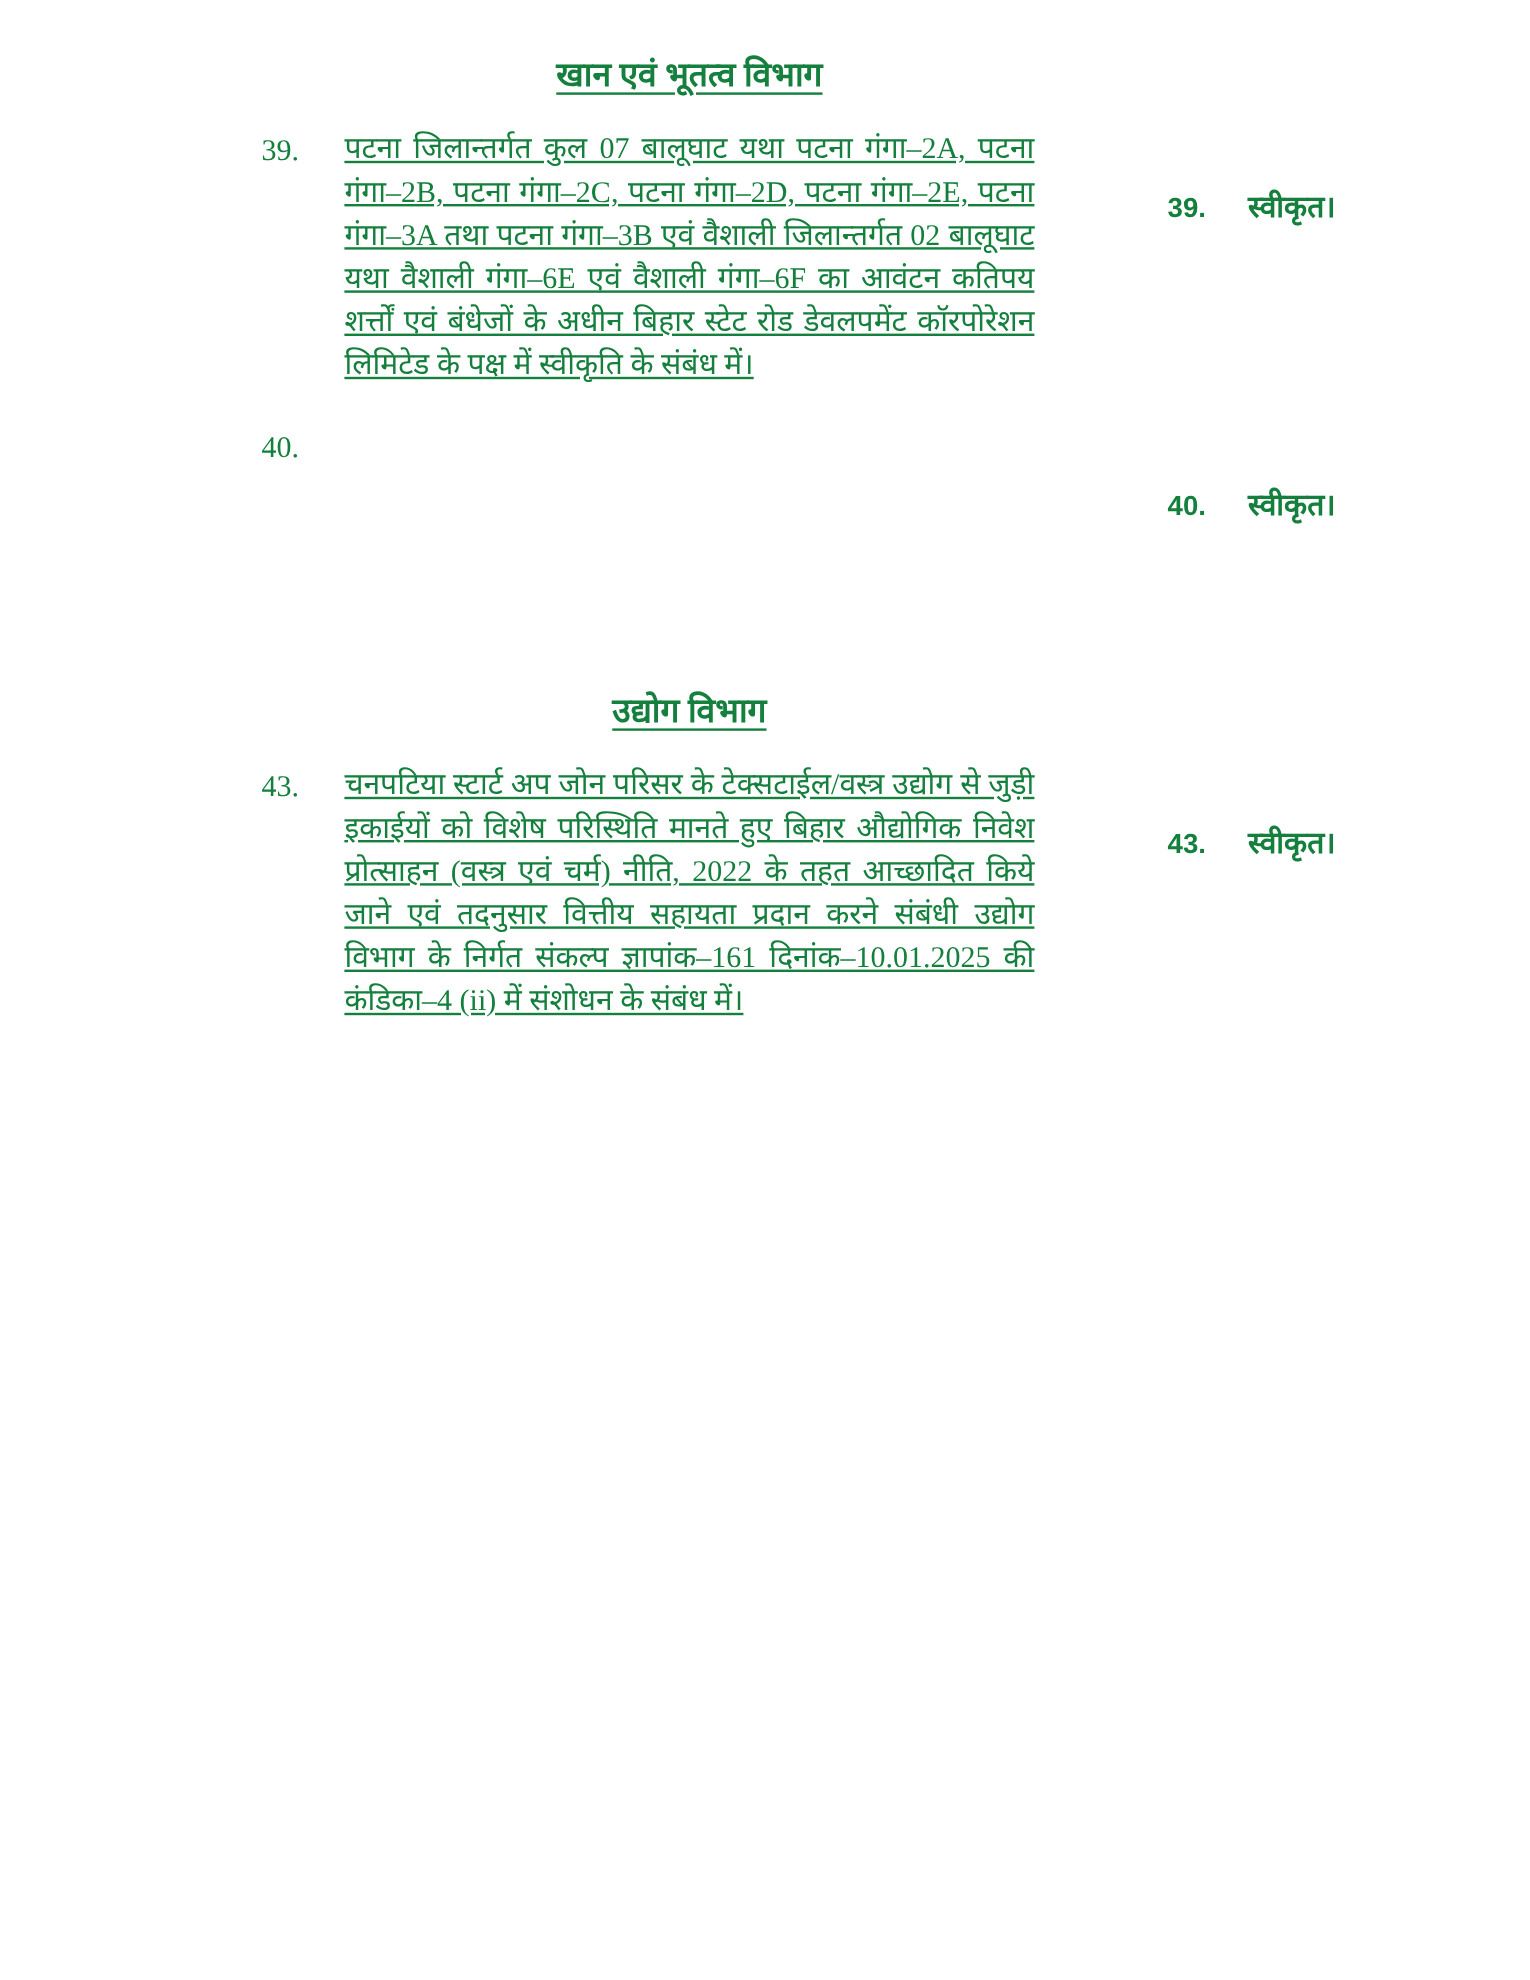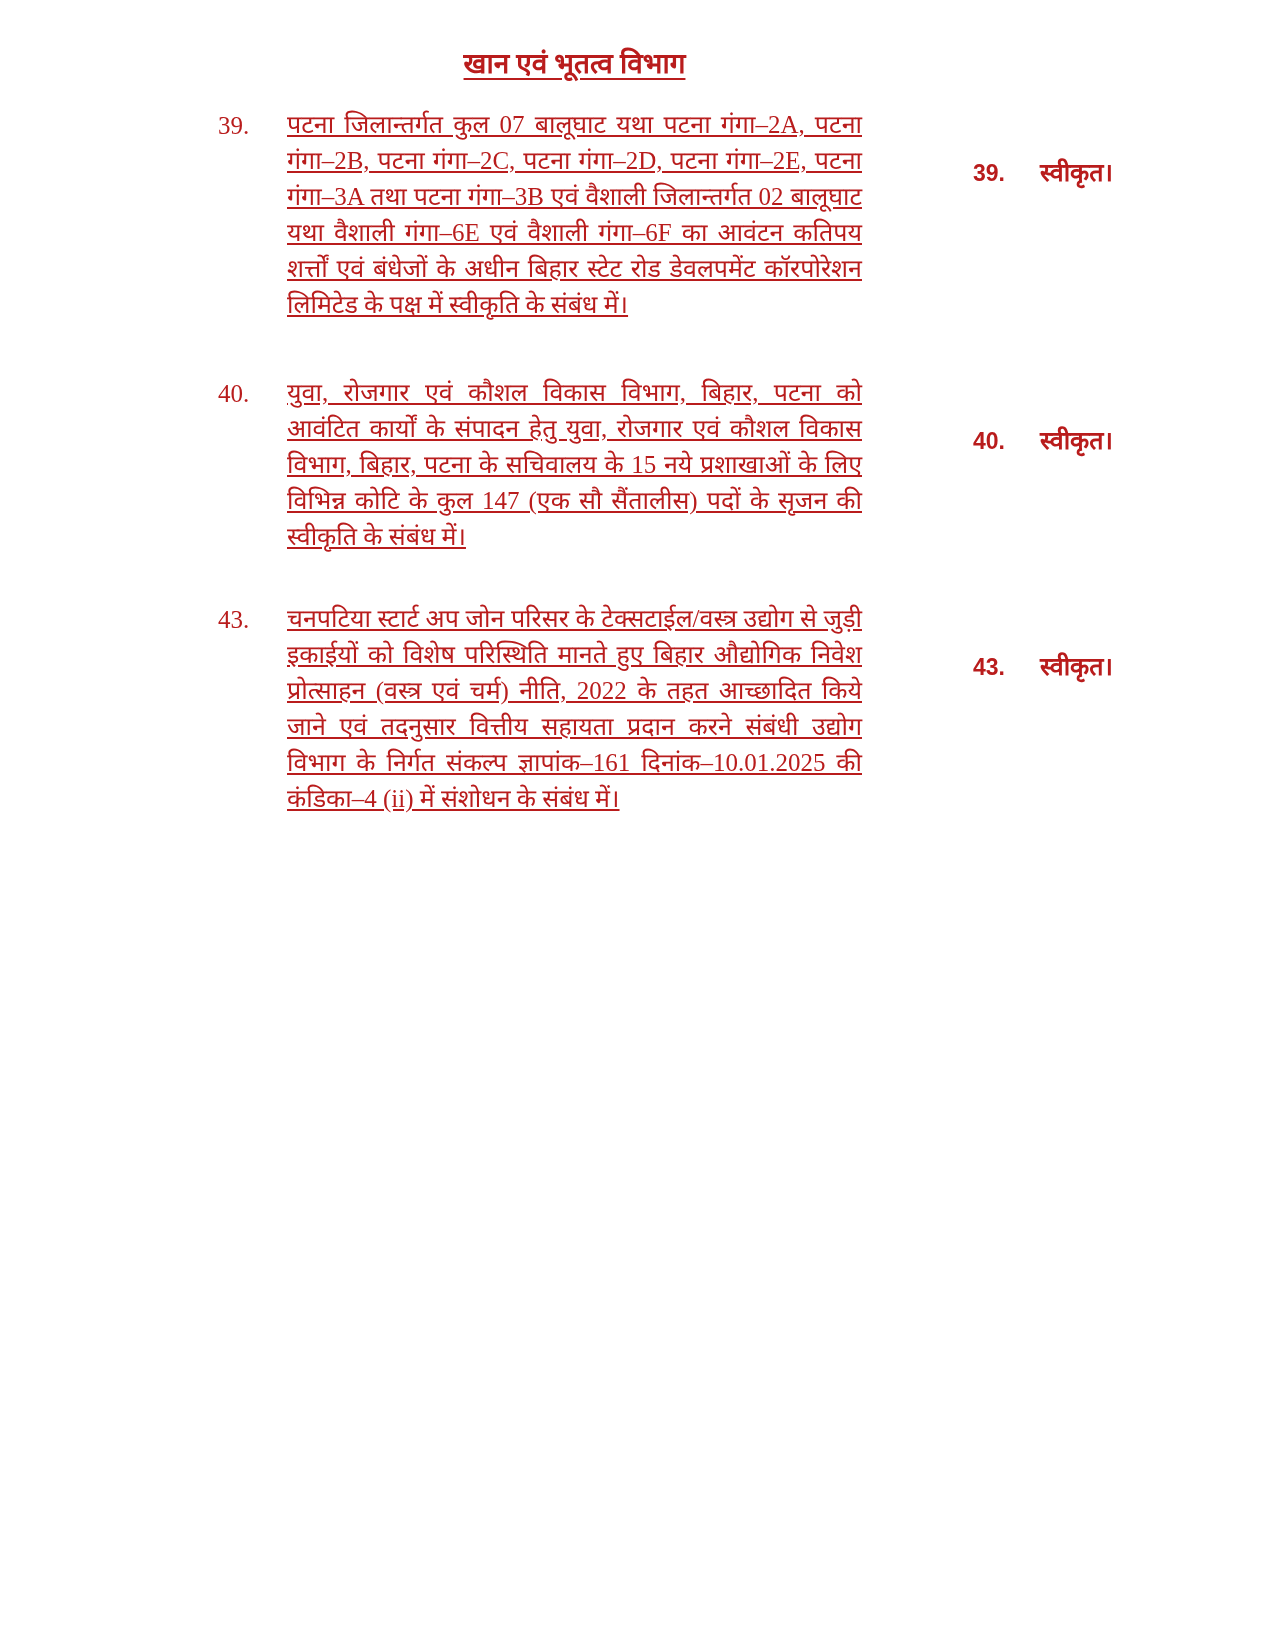--- a/index.html
+++ b/index.html
@@ -2,21 +2,21 @@
 <html lang="hi"><head>
 <meta charset="utf-8">
 <style>
   html, body { margin: 0; padding: 0; background: #e8e8e8; }
   .page {
     position: relative;
     width: 1275px;
     height: 1650px;
     margin: 0 auto;
     background: #ffffff;
-    color: #b91c1c;
+    color: #15803d;
     font-family: "Liberation Serif", "DejaVu Sans", serif;
     overflow: hidden;
   }
   .section { position: absolute; left: 0; width: 1275px; }
   #section-mines    { top: 46px; }
   #section-youth    { top: 350px; }
   #section-industry { top: 576px; }
 
   .sec-heading {
     margin: 0 0 0 287px;
@@ -82,29 +82,29 @@
       <div class="decision">
         <span class="decision-no">39.</span>
         <span class="decision-status">स्वीकृत।</span>
       </div>
     </div>
   </div>
 
   <div class="section" id="section-youth">
     <div class="item">
       <span class="item-no">40.</span>
-      <p class="item-text">युवा, रोजगार एवं कौशल विकास विभाग, बिहार, पटना को आवंटित कार्यों के संपादन हेतु युवा, रोजगार एवं कौशल विकास विभाग, बिहार, पटना के सचिवालय के 15 नये प्रशाखाओं के लिए विभिन्न कोटि के कुल 147 (एक सौ सैंतालीस) पदों के सृजन की स्वीकृति के संबंध में।</p>
       <div class="decision">
         <span class="decision-no">40.</span>
         <span class="decision-status">स्वीकृत।</span>
       </div>
     </div>
   </div>
 
   <div class="section" id="section-industry">
+    <h2 class="sec-heading"><span class="heading-text">उद्योग विभाग</span></h2>
     <div class="item">
       <span class="item-no">43.</span>
       <p class="item-text">चनपटिया स्टार्ट अप जोन परिसर के टेक्सटाईल/वस्त्र उद्योग से जुड़ी इकाईयों को विशेष परिस्थिति मानते हुए बिहार औद्योगिक निवेश प्रोत्साहन (वस्त्र एवं चर्म) नीति, 2022 के तहत आच्छादित किये जाने एवं तदनुसार वित्तीय सहायता प्रदान करने संबंधी उद्योग विभाग के निर्गत संकल्प ज्ञापांक–161 दिनांक–10.01.2025 की कंडिका–4 (ii) में संशोधन के संबंध में।</p>
       <div class="decision">
         <span class="decision-no">43.</span>
         <span class="decision-status">स्वीकृत।</span>
       </div>
     </div>
   </div>
 

